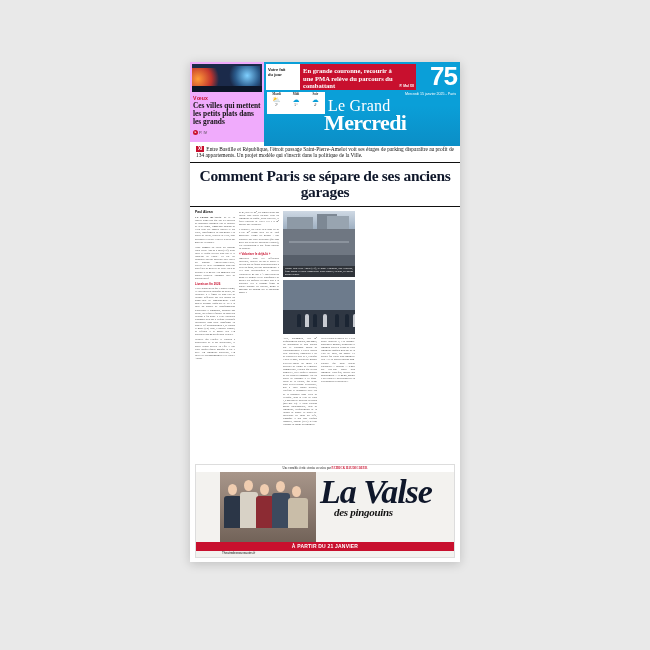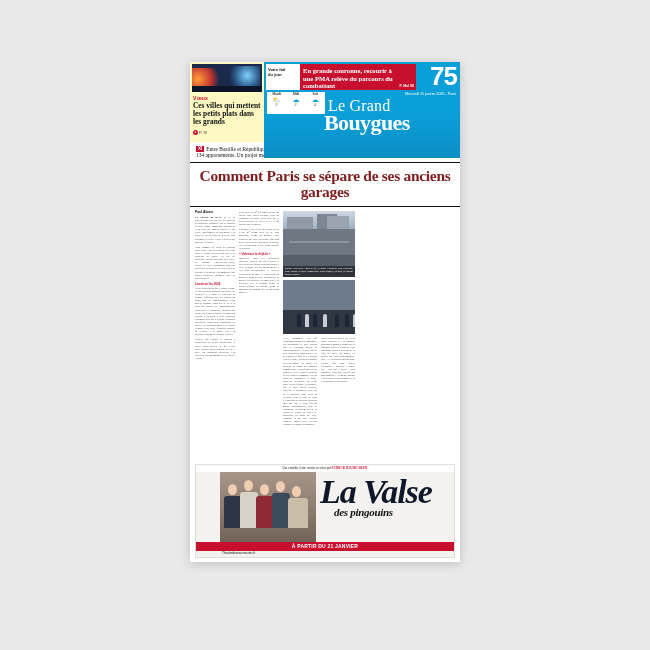--- a/index.html
+++ b/index.html
@@ -11,21 +11,21 @@
   .stage{position:relative;width:650px;height:650px;}
   .paper{
     position:absolute;left:190px;top:62px;width:270px;height:500px;
     background:#fff;
     box-shadow:0 2px 10px rgba(0,0,0,.18);
     overflow:hidden;
   }
   
   .masthead{position:relative;height:80px;}
   .mh-left{
-    position:absolute;left:0;top:0;width:74px;height:80px;background:#fef9c3;padding-left:24px;
+    position:absolute;left:0;top:0;width:74px;height:80px;background:#f0abfc;padding-left:24px;
   }
   .photo-box{
     position:absolute;left:2px;top:2px;width:70px;height:28px;
     background:#1b2a4a;overflow:hidden;
   }
   .photo-box .glow{
     position:absolute;left:-6px;top:4px;width:40px;height:22px;
     background:radial-gradient(circle at 30% 50%, #ff9d3a 0%, #c2342d 45%, rgba(20,30,60,0) 70%);
   }
   .photo-box .glow2{
@@ -48,21 +48,21 @@
   .voeux .pageref{
     margin-top:3px;font-size:4px;color:#444;
   }
   .voeux .pageref .dot{
     display:inline-block;width:5px;height:5px;border-radius:50%;
     background:#c8102e;color:#fff;font-size:3.4px;line-height:5px;text-align:center;
     vertical-align:middle;margin-right:1px;
   }
 
   .mh-right{
-    position:absolute;left:74px;top:0;right:0;height:96px;
+    position:absolute;left:74px;top:0;right:0;height:84px;
     background:linear-gradient(180deg,#0a9fd8 0%, #0a9fd8 52%, #0b8ec6 100%);
   }
   .faitdujour{
     position:absolute;left:2px;top:2px;right:44px;height:26px;
     background:#fff;
   }
   .fdj-tag{
     position:absolute;left:0;top:0;width:34px;height:26px;
     background:#fff;color:#111;font-size:4.1px;font-weight:bold;
     line-height:5px;padding:3px 2px 0 2px;box-sizing:border-box;
@@ -116,21 +116,21 @@
   }
   .teaser .pill{
     display:inline-block;background:#c8102e;color:#fff;font-weight:bold;
     font-size:4.6px;padding:0 2px;margin-right:2px;
     font-family:"Liberation Sans",sans-serif;vertical-align:1px;
   }
   
   .headline{
     padding:5px 8px 6px 8px;
     font-family:"Liberation Serif", serif;font-weight:bold;
-    font-size:15.5px;line-height:16px;color:#7f1d1d;text-align:center;
+    font-size:15.5px;line-height:16px;color:#0f172a;text-align:center;
     letter-spacing:-.3px;
     border-bottom:1px solid #111;
   }
   
   .body{
     display:flex;gap:4px;padding:4px 5px 0 5px;height:150px;box-sizing:border-box;
   }
   .col{
     font-family:"Liberation Serif", serif;
     font-size:2.5px;line-height:3.1px;color:#3a3a3a;text-align:justify;
@@ -274,21 +274,21 @@
             <div class="col">
               <div class="d">Soir</div>
               <div class="ic">☁</div>
               <div class="t">4°</div>
             </div>
           </div>
         </div>
 
         <div class="logo">
           <div class="l1">Le Grand</div>
-          <div class="l2">Bouygues</div>
+          <div class="l2">Mercredi</div>
         </div>
 
       </div>
     </div>
 
     <div class="teaser">
       <span class="pill">XI</span><span>Entre Bastille et République, l'étroit passage Saint-Pierre-Amelot voit ses étages de parking disparaître au profit de 134 appartements. Un projet modèle qui s'inscrit dans la politique de la Ville.</span>
     </div>
 
     <div class="headline">Comment Paris se sépare de ses anciens garages</div>

